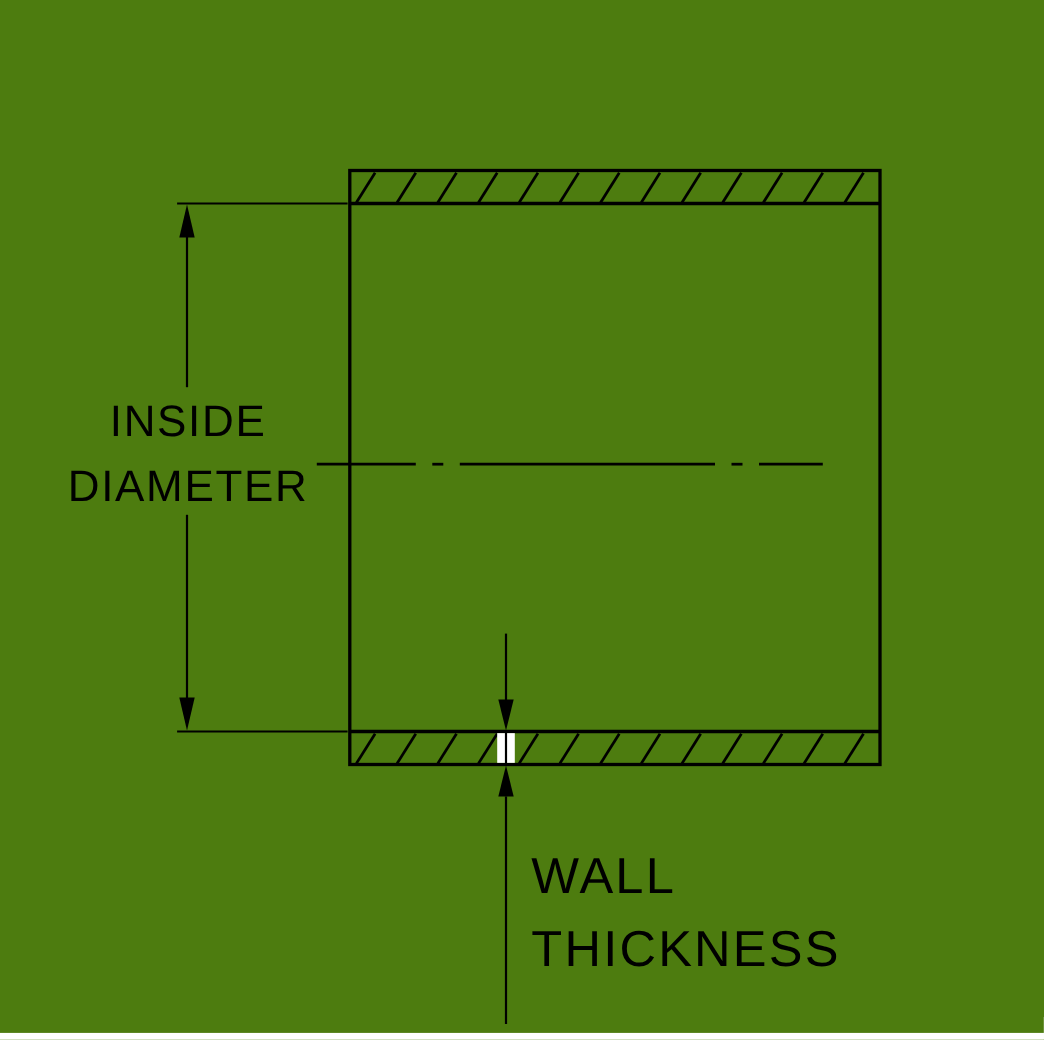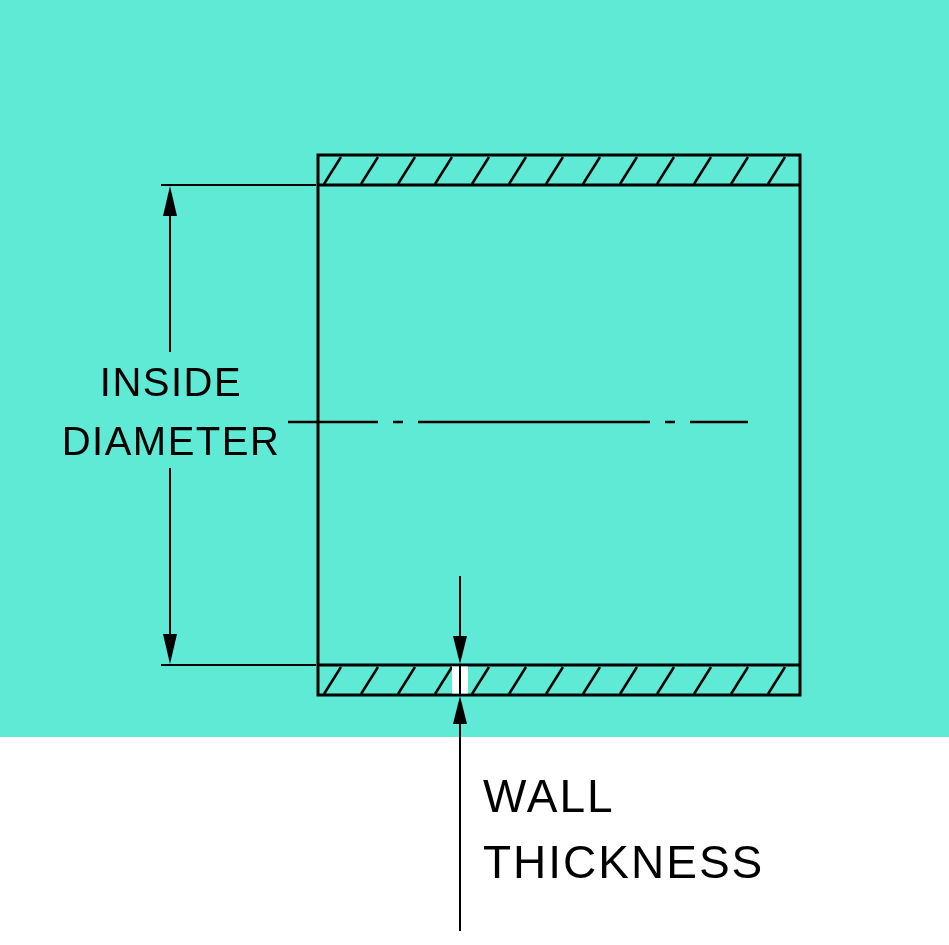--- a/index.html
+++ b/index.html
@@ -6,22 +6,22 @@
     margin: 0;
     padding: 0;
     width: 949px;
     height: 945px;
     background: #ffffff;
     overflow: hidden;
   }
   .canvas {
     position: relative;
     width: 949px;
-    height: 737px;
-    background: #5eead4;
+    height: 939px;
+    background: #4d7c0f;
   }
   svg.drawing { display: block; width: 949px; height: 945px; }
 
   .outline   { stroke: #000000; stroke-width: 3;   fill: none; }
   .thin      { stroke: #000000; stroke-width: 2;   fill: none; }
   .hatch     { stroke: #000000; stroke-width: 2.5; fill: none; }
   .cline     { stroke: #000000; stroke-width: 2.5; fill: none; }
   .arrowhead { fill: #000000; stroke: none; }
   .mask      { fill: #ffffff; stroke: none; }
 

